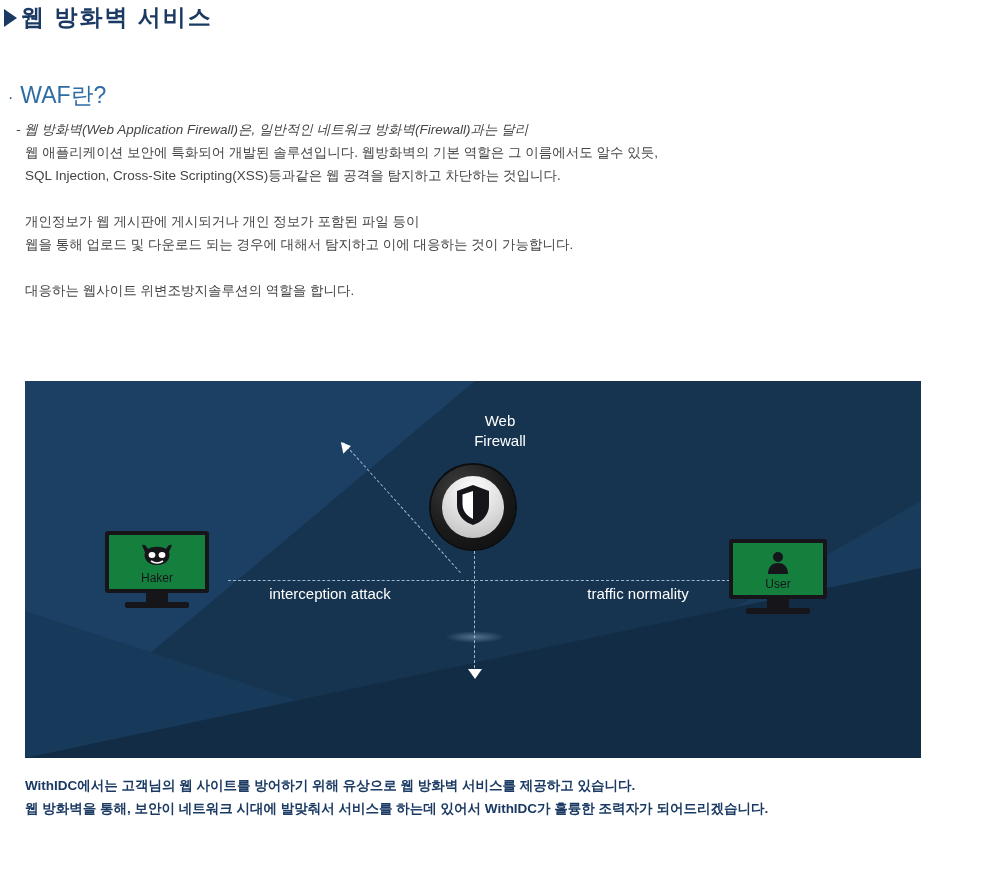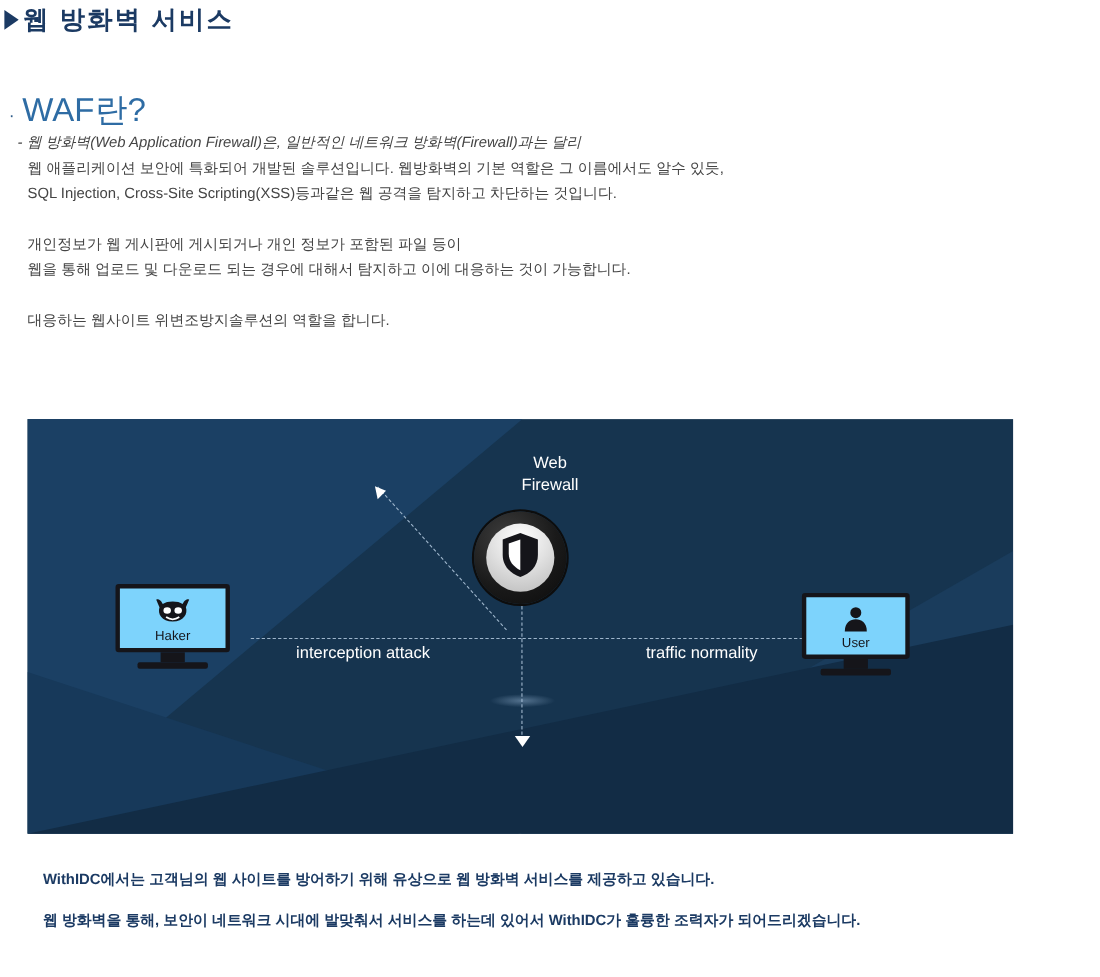--- a/index.html
+++ b/index.html
@@ -47,21 +47,21 @@
     display: flex;
     align-items: baseline;
     gap: 7px;
   }
   .section-head .dot {
     font-size: 16px;
     color: #2e5c8a;
     line-height: 1;
   }
   .section-head .head-text {
-    font-size: 30px;
+    font-size: 23px;
     color: #2e6ca4;
     font-weight: normal;
     letter-spacing: 0px;
   }
 
   
   .body-block {
     position: absolute;
     left: 16px;
     top: 118px;
@@ -253,21 +253,21 @@
     text-align: center;
     color: #ffffff;
     font-size: 15px;
   }
 
   
   .monitor {
     position: absolute;
   }
   .monitor .screen {
-    background: #7dd3fc;
+    background: #15803d;
     border: 4px solid #15151a;
     border-radius: 3px;
     box-sizing: border-box;
     position: relative;
     display: flex;
     flex-direction: column;
     align-items: center;
     justify-content: center;
   }
   .monitor .neck {
@@ -341,21 +341,21 @@
   .footer-block {
     position: absolute;
     left: 25px;
     top: 774px;
     width: 950px;
     font-size: 13.5px;
     line-height: 23px;
     color: #1b3a63;
     font-weight: bold;
   }
-  .footer-block p { margin: 14px; }
+  .footer-block p { margin: 0; }
 </style>
 </head>
 <body>
 
 <div class="page-title">
   <span class="arrow"></span>
   <span class="title-text">웹 방화벽 서비스</span>
 </div>
 
 <div class="section-head">

